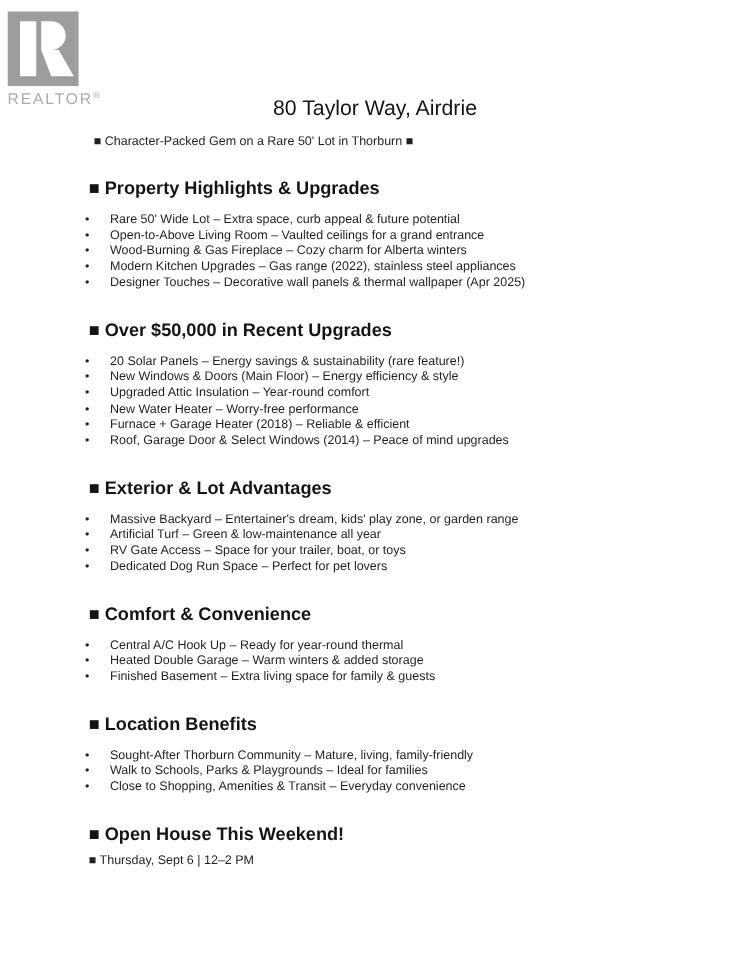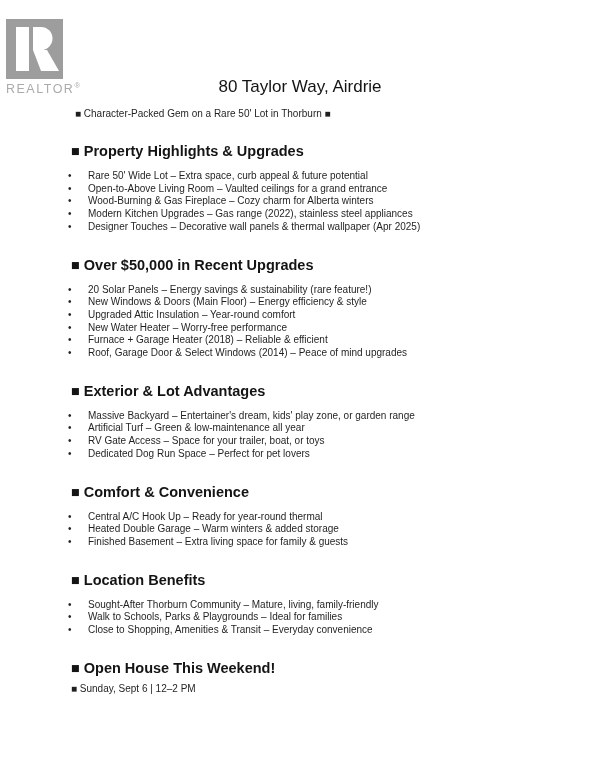--- a/index.html
+++ b/index.html
@@ -3,21 +3,21 @@
 <meta charset="utf-8">
 <style>
   html, body { margin:0; padding:0; }
   body {
     width:600px; height:768px; background:#ffffff;
     font-family:"Liberation Sans", sans-serif; color:#212121;
     overflow:hidden;
   }
   .page { position:relative; width:600px; height:768px; background:#ffffff; }
 
-  .logo { position:absolute; left:6px; top:19px; }
+  .logo { position:absolute; left:6px; top:9px; }
   .logo svg { display:block; }
   .logo-text { margin-top:2px; font-size:12.5px; letter-spacing:1.5px; color:#ababab; }
   .logo-text .reg { font-size:7.5px; vertical-align:super; letter-spacing:0; }
 
   .title { margin:0; padding-top:77px; text-align:center;
            font-size:17px; font-weight:normal; color:#141414; }
   .subtitle { margin:10px 0 0 75px; font-size:10px; line-height:13px; color:#1f1f1f; }
 
   .section h2 { margin:22px 0 0 71px; font-size:14.5px; line-height:18px;
                 font-weight:bold; color:#141414; }
@@ -115,16 +115,16 @@
   <li>Walk to Schools, Parks &amp; Playgrounds – Ideal for families</li>
 
   <li>Close to Shopping, Amenities &amp; Transit – Everyday convenience</li>
 </ul>
 
   </section>
 
   <section class="section">
     <h2>■ Open House This Weekend!</h2>
 
-    <p class="note">■ Sunday, Sept 6 | 12–2 PM</p>
+    <p class="note">■ Thursday, Sept 6 | 12–2 PM</p>
   </section>
 </div>
 </div>
 
 </body></html>

